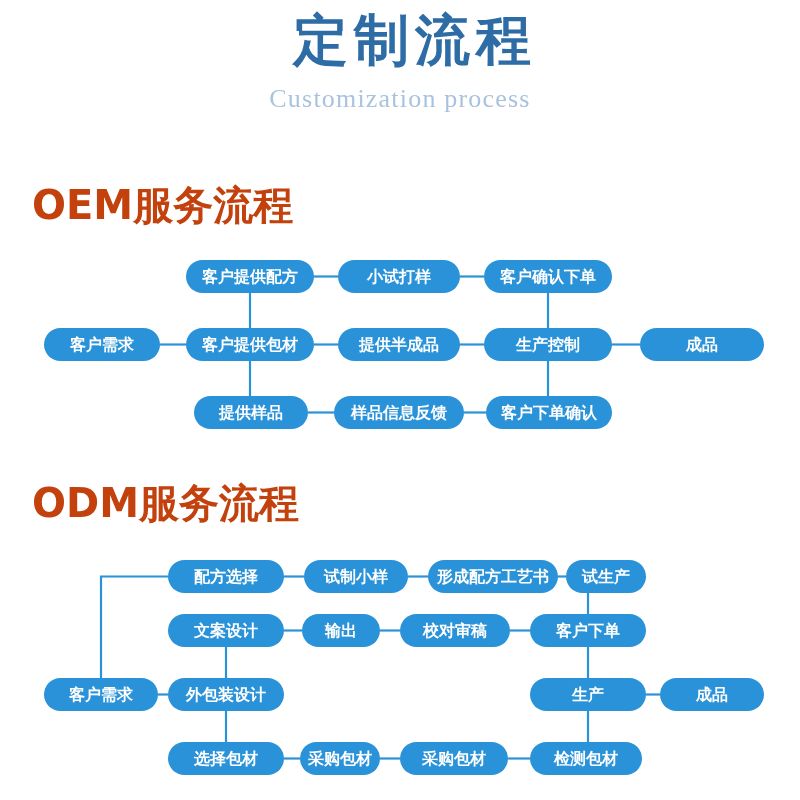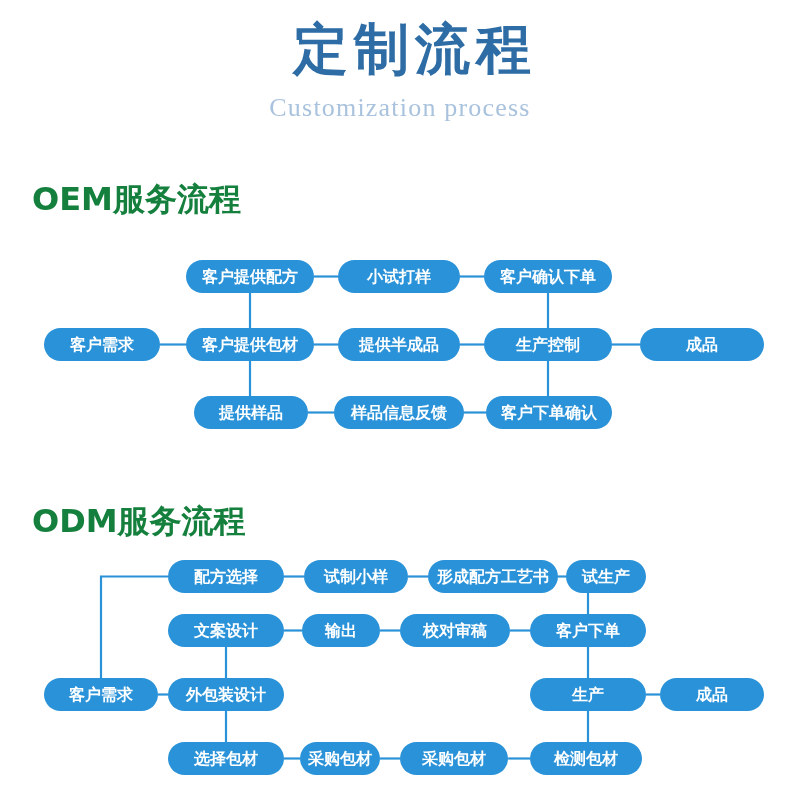--- a/index.html
+++ b/index.html
@@ -29,45 +29,45 @@
     width: 800px;
     text-align: center;
   }
   .main-title {
     font-family: "DejaVu Sans", "Liberation Sans", sans-serif;
     font-size: 55px;
     font-weight: bold;
     color: #2d6ca4;
     letter-spacing: 6px;
     line-height: 1;
-    padding-top: 22px;
+    padding-top: 13px;
     text-indent: 6px;
     margin-left: 24px;
   }
   .sub-title {
     font-family: "Liberation Serif", "DejaVu Serif", serif;
     font-size: 26px;
     color: #a9c2dd;
     letter-spacing: 1.2px;
     line-height: 1;
     padding-top: 18px;
   }
 
   
   .section-heading {
     position: absolute;
     font-family: "DejaVu Sans", "Liberation Sans", sans-serif;
-    font-size: 32px;
+    font-size: 40px;
     font-weight: bold;
-    color: #15803d;
+    color: #c2410c;
     letter-spacing: 0px;
     white-space: nowrap;
   }
   #oem-heading { left: 32px; top: 178px; }
-  #odm-heading { left: 32px; top: 500px; }
+  #odm-heading { left: 32px; top: 476px; }
 
   
   .flow-svg {
     position: absolute;
     left: 0;
   }
   #oem-flow { top: 248px; }
   #odm-flow { top: 548px; }
 
   .node-rect {

